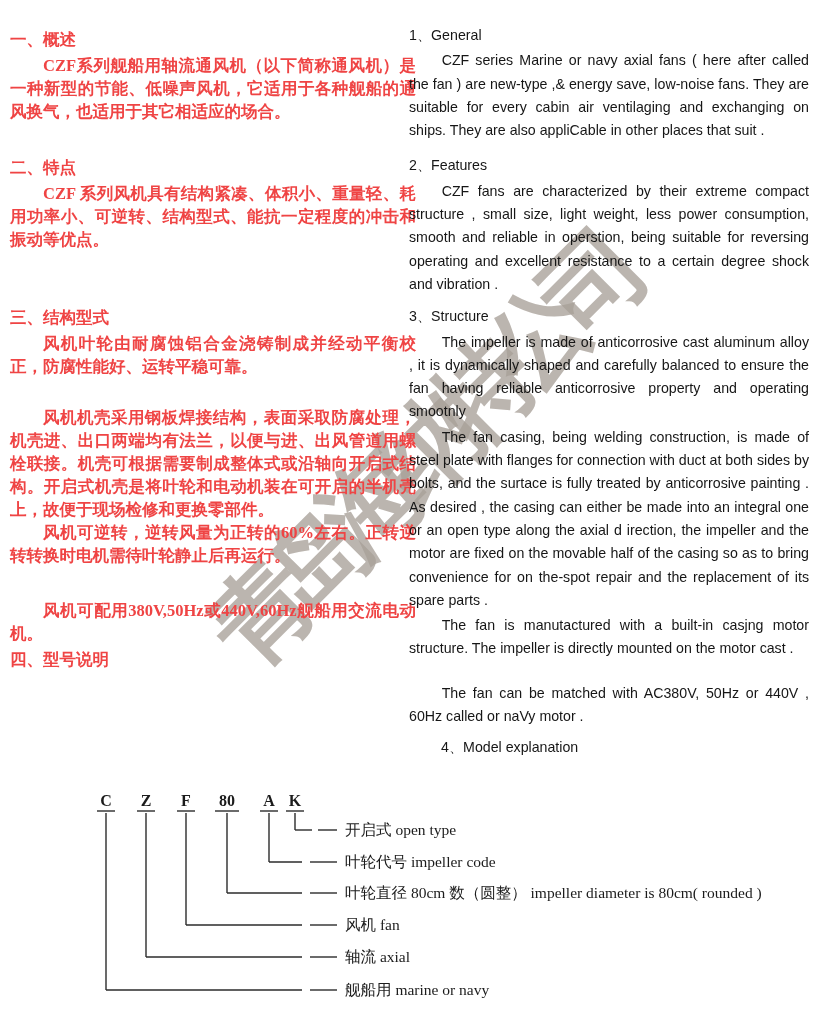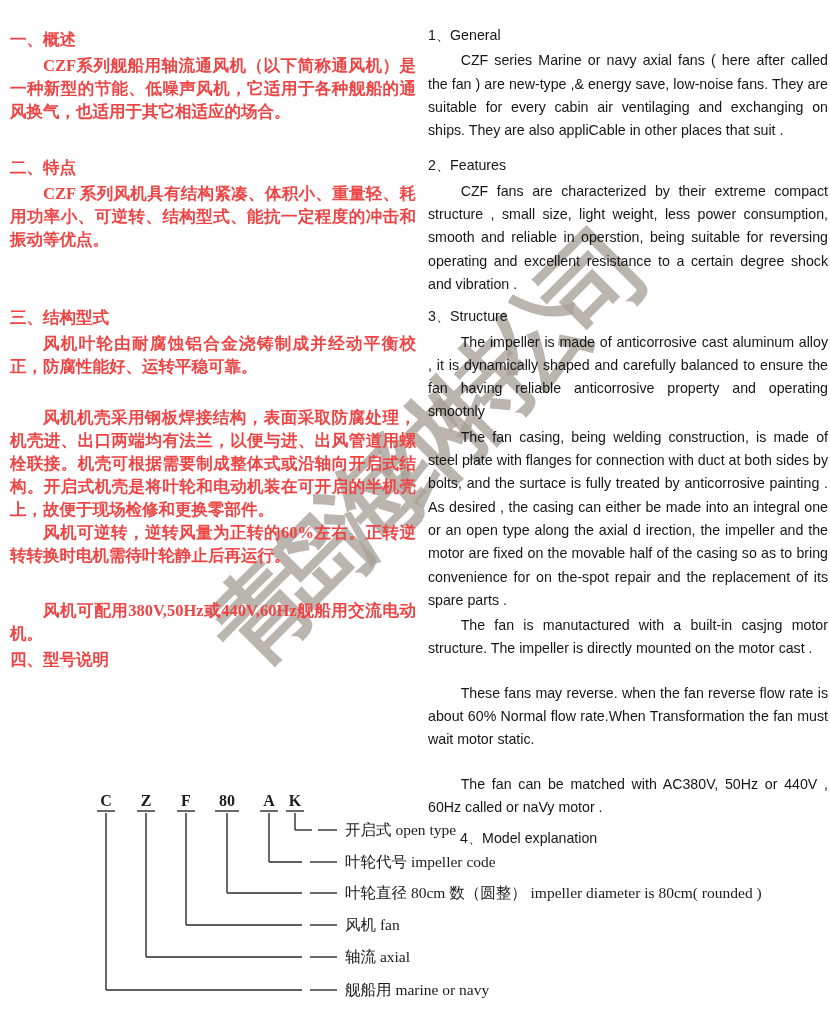--- a/index.html
+++ b/index.html
@@ -21,21 +21,21 @@
     font-size:100px;
     letter-spacing:-22px;
     white-space:nowrap;
     color:rgba(168,160,152,0.78);
     transform:rotate(-45deg);
     z-index:1;
     pointer-events:none;
   }
   .col{position:absolute;z-index:2;}
   .col-left{left:10px;top:28px;width:406px;}
-  .col-right{left:428px;top:24px;width:400px;}
+  .col-right{left:409px;top:24px;width:400px;}
 
   .zh{
     font-family:"Liberation Serif","DejaVu Serif",serif;
     font-weight:700;
     color:#ef4444;
     font-size:16.5px;
     line-height:23px;
     text-align:justify;
   }
   .zh-h{margin:0;font-size:16.5px;}
@@ -90,21 +90,20 @@
     <p class="en-h">1、General</p>
     <p class="en-p" style="margin-top:2px;">CZF series Marine or navy axial fans ( here after called the fan ) are new-type ,&amp; energy save, low-noise fans. They are suitable for every cabin air ventilaging and exchanging on ships. They are also appliCable in other places that suit .</p>
 
     <p class="en-h" style="margin-top:12px;">2、Features</p>
     <p class="en-p" style="margin-top:2px;">CZF fans are characterized by their extreme compact structure , small  size, light weight, less power consumption, smooth and reliable in operstion, being suitable for reversing operating and excellent resistance to a certain degree shock and vibration .</p>
 
     <p class="en-h" style="margin-top:9px;">3、Structure</p>
     <p class="en-p" style="margin-top:2px;">The impeller is made of anticorrosive cast aluminum alloy , it is dynamically shaped and carefully balanced to ensure the fan having reliable anticorrosive property and operating smootnly</p>
     <p class="en-p" style="margin-top:2px;">The fan casing, being welding construction, is made of steel plate with flanges for connection with duct at both sides by bolts, and the surtace is fully treated by anticorrosive painting . As desired , the casing can either be made into an integral one or an open type along the axial d irection, the impeller and the motor are fixed on the movable half of the casing so as to bring convenience for on the-spot repair and the replacement of its spare parts .</p>
     <p class="en-p" style="margin-top:2px;">The fan is manutactured with a built-in casjng motor structure. The impeller is directly mounted on the motor cast .</p>
-    <p class="en-p" style="margin-top:21px;">These fans may reverse. when the fan reverse flow rate is about 60% Normal flow rate.When Transformation the fan must wait motor static.</p>
     <p class="en-p" style="margin-top:21px;">The fan can be matched with AC380V, 50Hz or 440V , 60Hz called or naVy motor .</p>
 
     <p class="en-h" style="margin-top:8px;margin-left:32px;">4、Model explanation</p>
   </div>
 
   <svg class="diagram" width="830" height="231" viewBox="0 783 830 231">
 
     <text class="code-letter" x="106" y="806" text-anchor="middle">C</text>
     <text class="code-letter" x="146" y="806" text-anchor="middle">Z</text>
     <text class="code-letter" x="186" y="806" text-anchor="middle">F</text>

